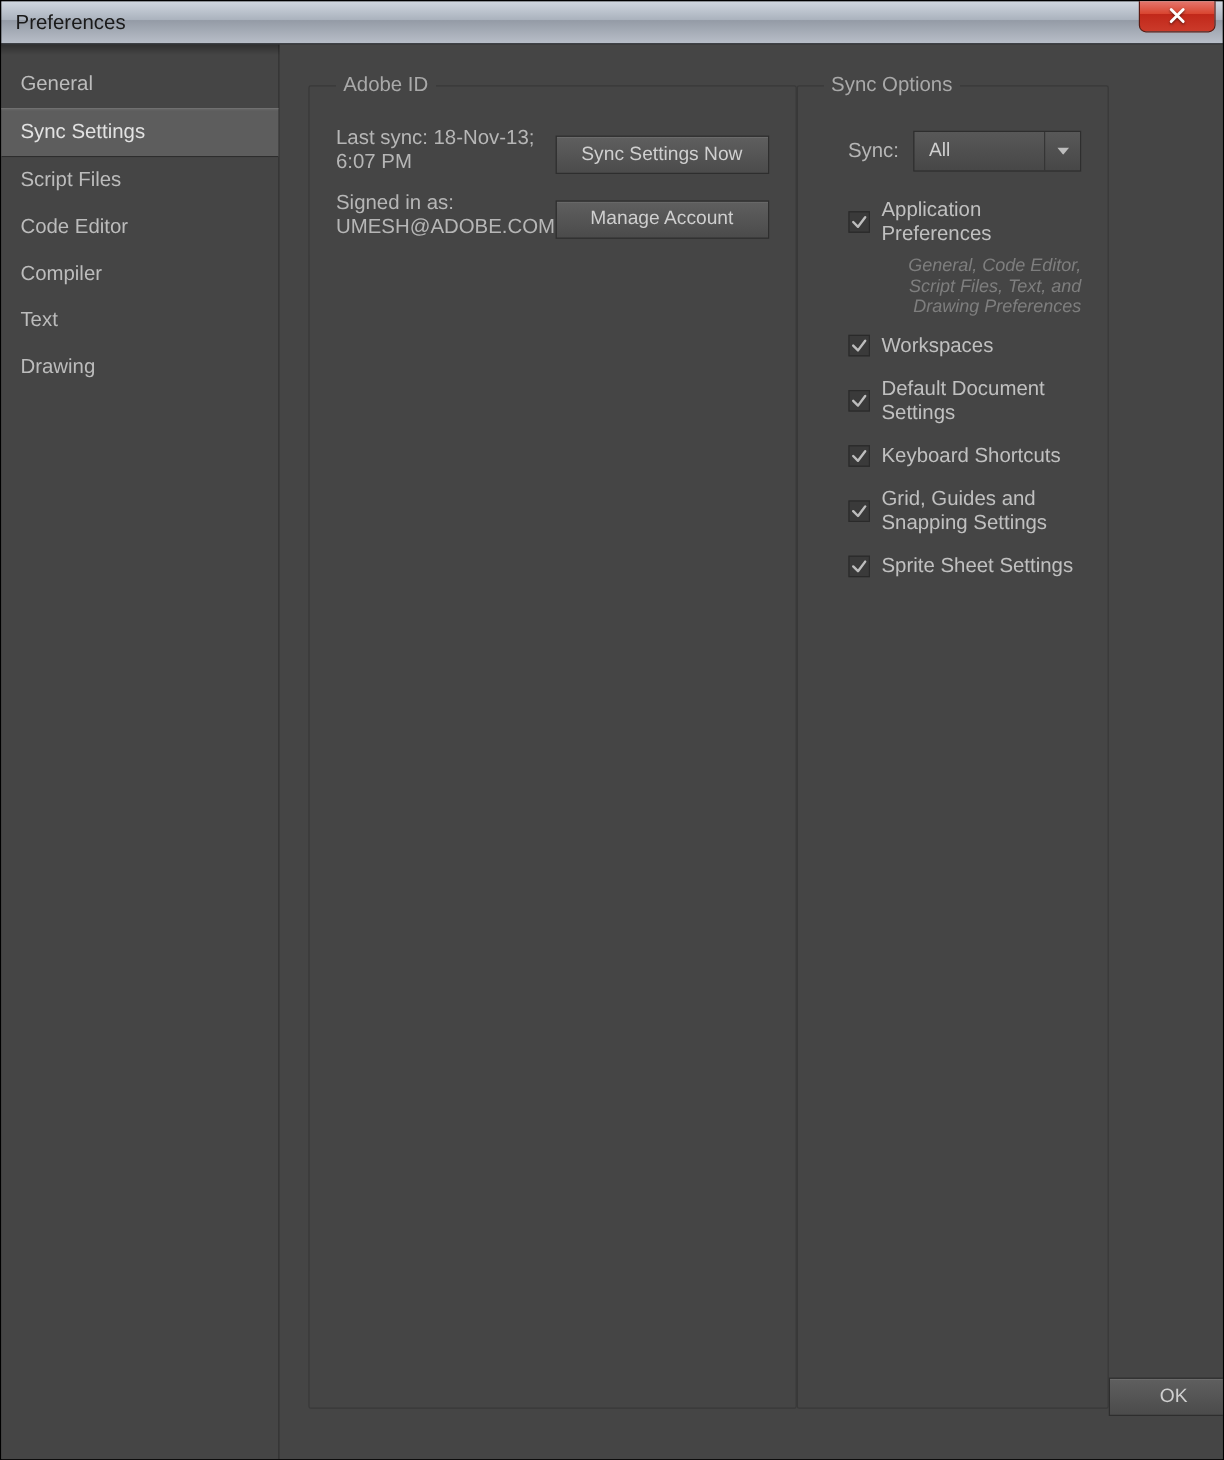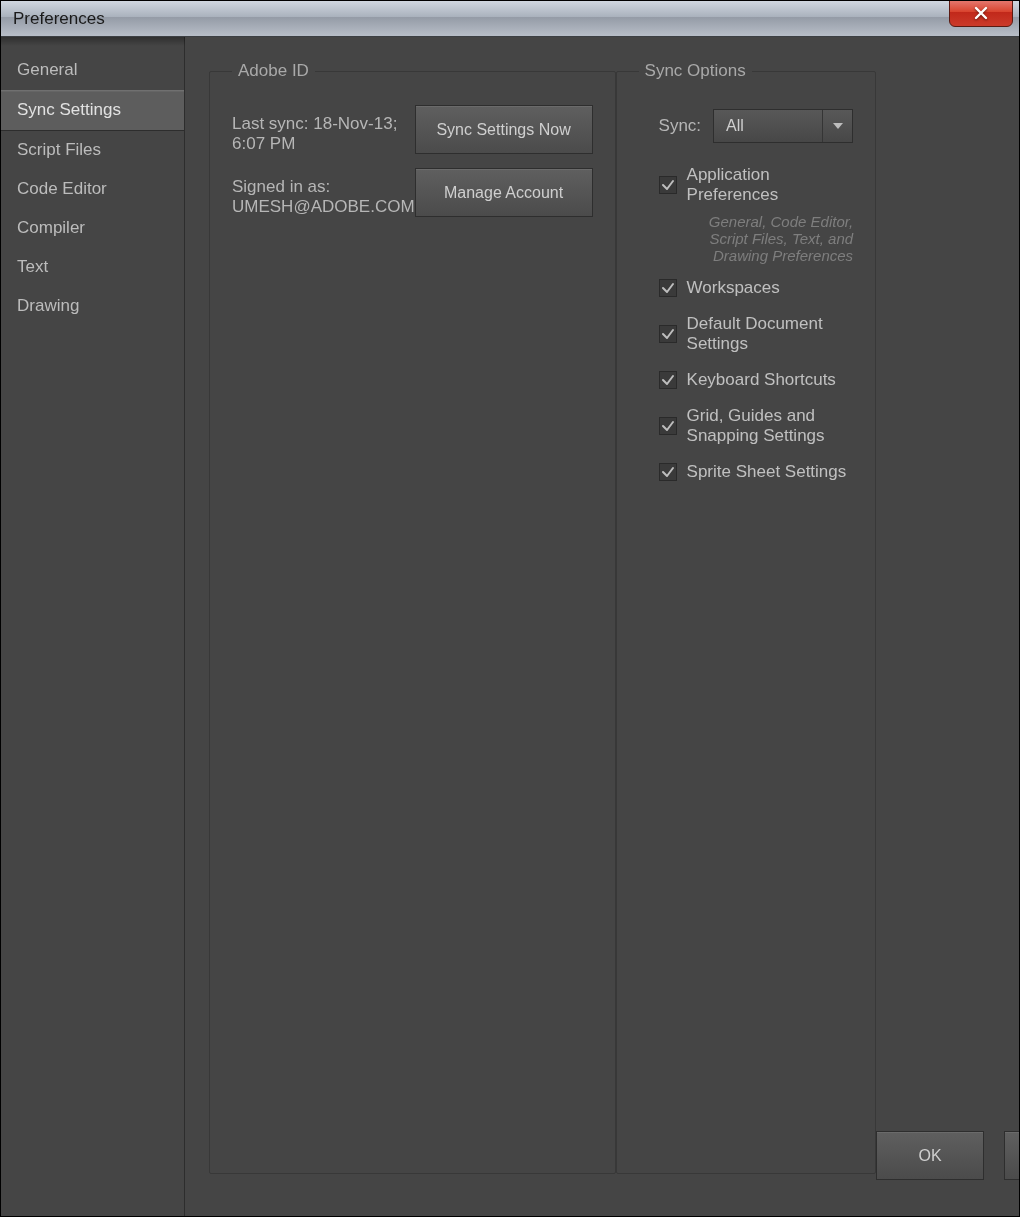--- a/index.html
+++ b/index.html
@@ -41,21 +41,21 @@
     height:calc(100% - 36px);
     background:#454545;
   }
   .shadow-strip {
     position:absolute; left:0; right:0; top:36px; height:10px;
     background:linear-gradient(to bottom, rgba(0,0,0,0.35), rgba(0,0,0,0));
     pointer-events:none;
   }
 
   .sidebar {
-    width:184px;
+    width:232px;
     background:#454545;
     border-right:1px solid #2d2d2d;
     padding-top:14px;
     flex-shrink:0;
   }
   .side-item {
     padding:9px 16px 10px 16px;
     color:#bcbcbc;
     font-size:17px;
     cursor:pointer;
@@ -87,21 +87,21 @@
     color:#a9a9a9;
     font-size:17px;
     margin-left:0px;
   }
   .adobe-row {
     display:flex; justify-content:space-between; align-items:flex-end;
     margin-bottom:14px;
   }
   .info-text { color:#b6b6b6; font-size:17px; }
   .btn {
-    height:49px; min-width:178px;
+    height:32px; min-width:178px;
     padding:0 2px;
     background: linear-gradient(to bottom, #5f5f5f, #4b4b4b);
     border:1px solid #2e2e2e;
     color:#cfcfcf;
     font-size:16px;
     display:inline-flex; align-items:center; justify-content:center;
     cursor:pointer;
     box-shadow:inset 0 1px 0 rgba(255,255,255,0.08);
   }
 

